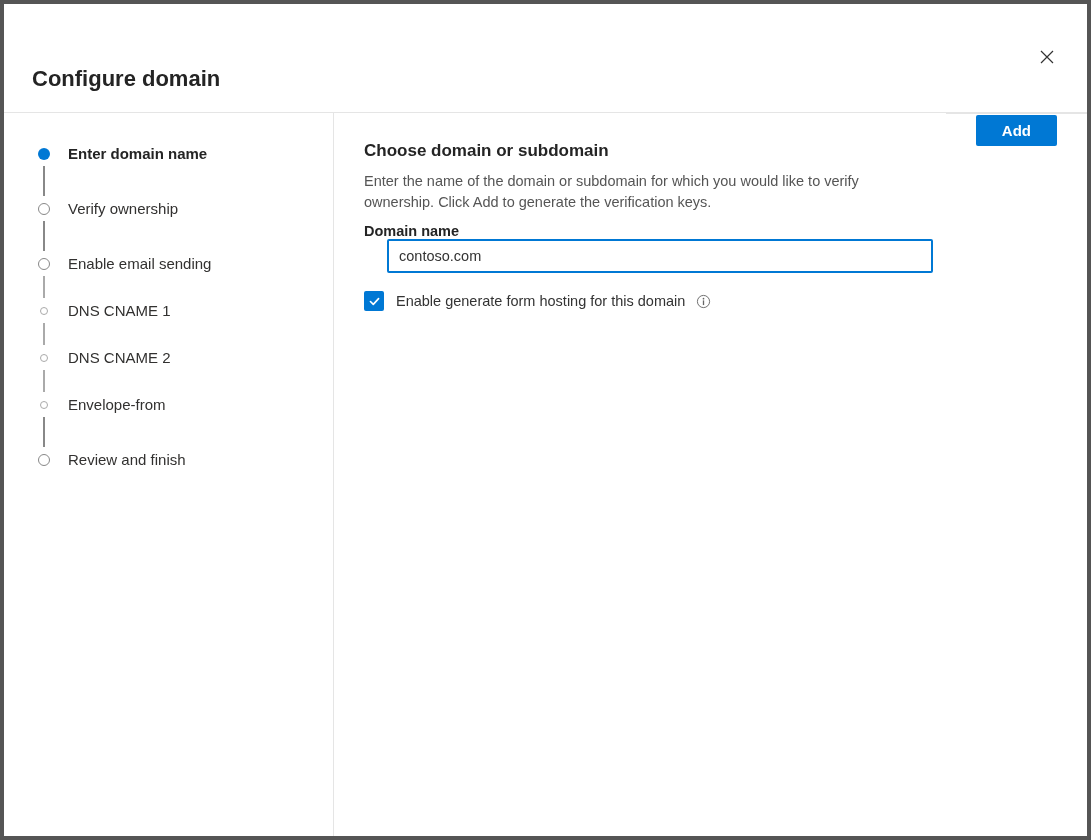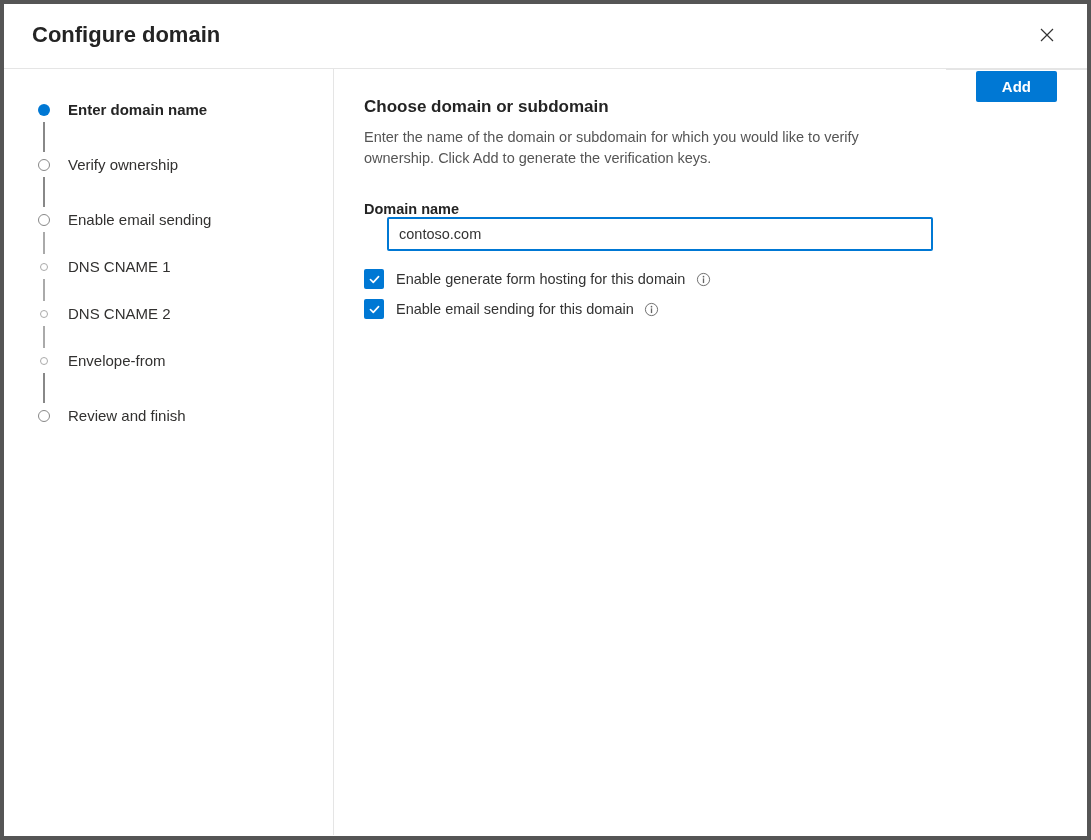--- a/index.html
+++ b/index.html
@@ -19,20 +19,21 @@
       display: flex;
       justify-content: space-between;
       align-items: center;
       padding: 18px 28px 20px 28px;
       border-bottom: 1px solid #e5e5e5;
     }
     .header-title {
       font-size: 22px;
       font-weight: 600;
       color: #242424;
+      margin-top: 44px;
     }
     .close-btn {
       cursor: pointer;
       width: 24px;
       height: 24px;
       display: flex;
       align-items: center;
       justify-content: center;
     }
     .close-btn svg {
@@ -115,21 +116,21 @@
     .content h2 {
       font-size: 17px;
       font-weight: 600;
       color: #242424;
       margin-bottom: 10px;
     }
     .content .desc {
       font-size: 14.5px;
       color: #555;
       line-height: 1.45;
-      margin-bottom: 32px;
+      margin-bottom: 10px;
     }
     .field-label {
       font-size: 14.5px;
       font-weight: 600;
       color: #242424;
       margin-bottom: 0;
     }
     .text-input {
       width: 100%;
       padding: 7px 10px;
@@ -286,35 +287,20 @@
         <span class="checkbox-label">Enable generate form hosting for this domain</span>
         <span class="info-icon">
           <svg viewBox="0 0 16 16">
             <circle cx="8" cy="8" r="6.5" stroke="#666" stroke-width="1" fill="none"></circle>
             <circle cx="8" cy="5" r="0.9" fill="#666"></circle>
             <rect x="7.3" y="6.8" width="1.4" height="5" fill="#666"></rect>
           </svg>
         </span>
       </div>
 
-      <div class="checkbox-row">
-        <div class="checkbox">
-          <svg viewBox="0 0 16 16">
-            <path d="M3 8 L6.5 11.5 L13 4.5" stroke="#fff" stroke-width="2" fill="none" stroke-linecap="round" stroke-linejoin="round"></path>
-          </svg>
-        </div>
-        <span class="checkbox-label">Enable email sending for this domain</span>
-        <span class="info-icon">
-          <svg viewBox="0 0 16 16">
-            <circle cx="8" cy="8" r="6.5" stroke="#666" stroke-width="1" fill="none"></circle>
-            <circle cx="8" cy="5" r="0.9" fill="#666"></circle>
-            <rect x="7.3" y="6.8" width="1.4" height="5" fill="#666"></rect>
-          </svg>
-        </span>
-      </div>
 
     </div>
 
     <div class="footer">
       <button class="add-btn">Add</button>
     </div>
   </div>
 
 </div>
 

